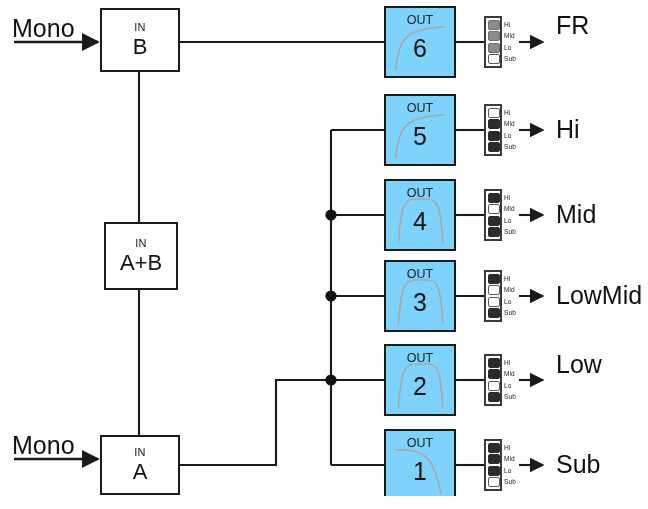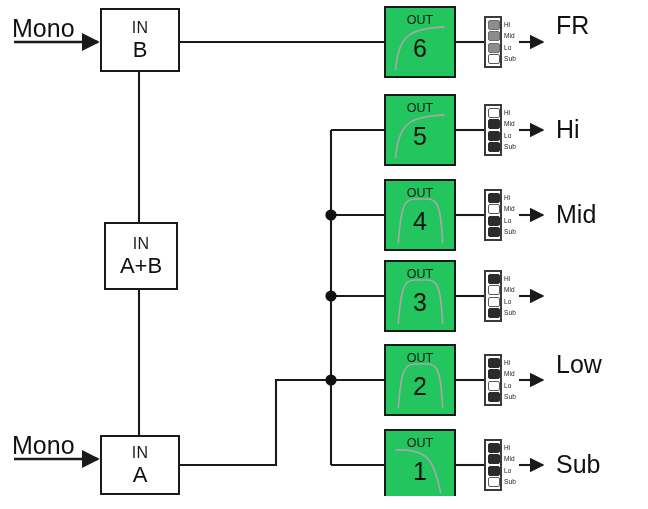--- a/index.html
+++ b/index.html
@@ -33,39 +33,39 @@
     position: absolute;
     box-sizing: border-box;
     border: 2px solid #1a1a1a;
     background: #ffffff;
     display: flex;
     flex-direction: column;
     align-items: center;
     justify-content: center;
   }
   .in-box .in-kicker {
-    font-size: 16px;
+    font-size: 11px;
     line-height: 1;
     letter-spacing: 0.2px;
     color: #1a1a1a;
     margin-bottom: 3px;
   }
   .in-box .in-name {
     font-size: 22px;
     line-height: 1;
     color: #111111;
     font-weight: 400;
   }
 
   
   .out-box {
     position: absolute;
     box-sizing: border-box;
     border: 2px solid #1a1a1a;
-    background: #22c55e;
+    background: #7dd3fc;
     width: 72px;
     height: 72px;
   }
   .out-box .out-kicker {
     position: absolute;
     top: 6px;
     left: 0;
     right: 0;
     text-align: center;
     font-size: 12.5px;
@@ -306,20 +306,21 @@
     <span class="led">
         <span class="led-label">Mid</span>
       </span>
     <span class="led">
         <span class="led-label">Lo</span>
       </span>
     <span class="led on">
         <span class="led-label">Sub</span>
       </span>
   </div>
+  <div class="out-label" style="left:556px; top:283px;">LowMid</div>
 
   <div class="out-box" style="left:384px; top:344px;">
     <svg class="curve" viewBox="0 0 72 72">
       <path d="M 13 66 C 16 24, 20 20, 30 19 L 44 19 C 54 20, 58 24, 60 66" fill="none" stroke="#a8a8a8" stroke-width="1.7"></path>
     </svg>
     <span class="out-kicker">OUT</span>
     <span class="out-num">2</span>
   </div>
   <div class="meter" style="left:484px; top:354px;">
     <span class="led on">

